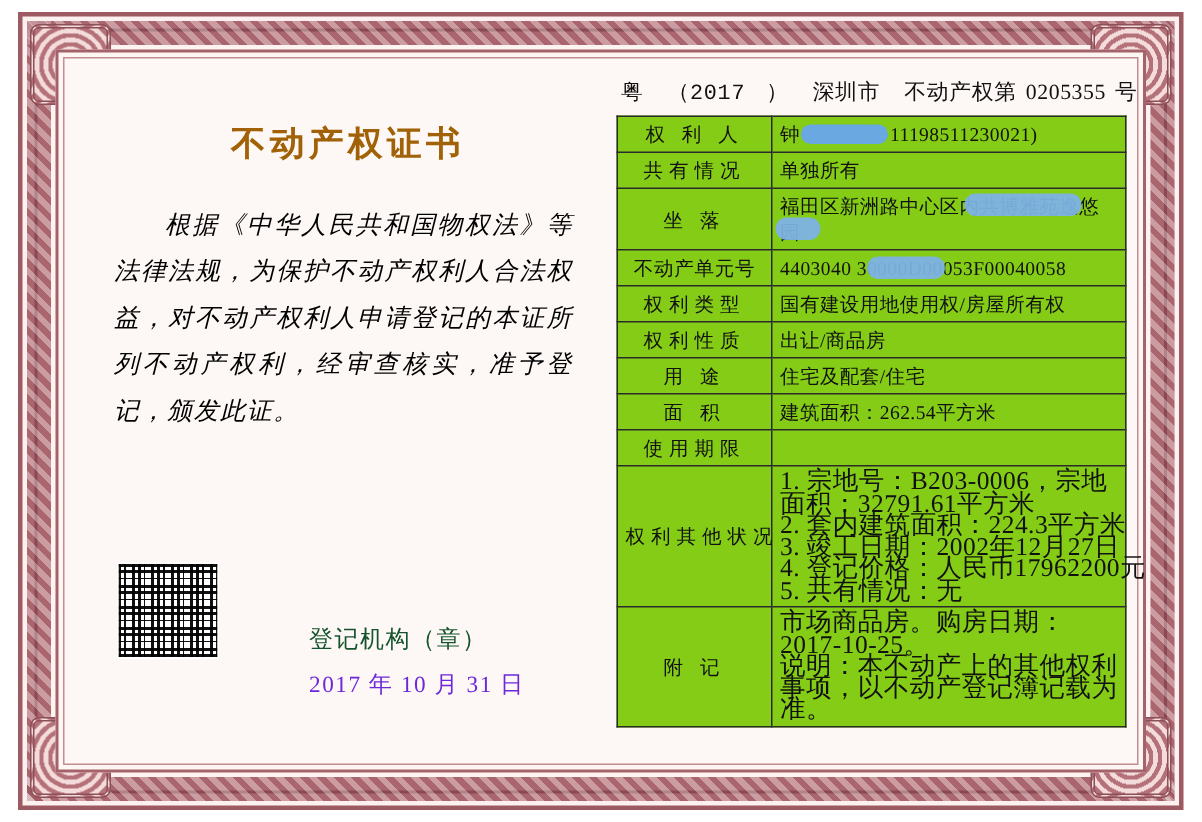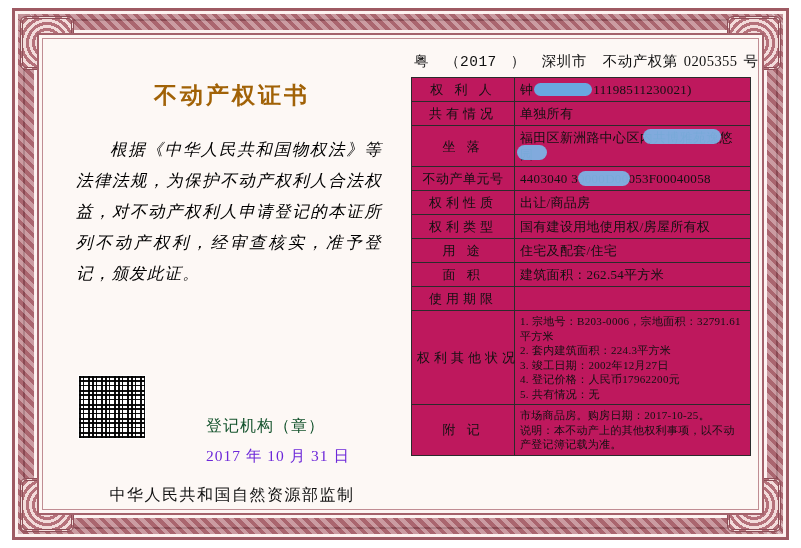--- a/index.html
+++ b/index.html
@@ -177,21 +177,21 @@
   .hl-city { margin-right: 16px; }
   .hl-no   { margin-right: 6px; }
   .hl-num  { margin-right: 6px; letter-spacing: 0.4px; }
 
   table.info {
     position: absolute;
     left: 5px; top: 35px;
     width: 340px;
     border-collapse: collapse;
     table-layout: fixed;
-    background: #be185d;
+    background: #84cc16;
   }
   table.info td {
     border: 1px solid #2b2b2b;
     padding: 3px 5px;
     font-size: 13px;
     color: #111;
     vertical-align: middle;
     line-height: 17px;
   }
   td.label {
@@ -202,21 +202,21 @@
     padding-right: 2px;
     white-space: nowrap;
   }
   td.label.tight { letter-spacing: 0.5px; }
   td.value {
     position: relative;
     letter-spacing: 0.3px;
     margin-top: 40px;
   }
   td.value.small {
-    font-size: 11px;
+    font-size: 17px;
     line-height: 14.5px;
     padding: 3px 5px;
   }
   .redact {
     display: inline-block;
     background: #69a8e0;
     border-radius: 7px;
     height: 13px;
     vertical-align: -2px;
   }
@@ -254,21 +254,20 @@
   <div class="frame-inner2"></div>
 
   <div class="content">
 
     <div class="left-col">
       <div class="doc-title">不动产权证书</div>
       <div class="doc-body">根据《中华人民共和国物权法》等法律法规，为保护不动产权利人合法权益，对不动产权利人申请登记的本证所列不动产权利，经审查核实，准予登记，颁发此证。</div>
       <div class="qr"></div>
       <div class="reg-org">登记机构（章）</div>
       <div class="reg-date">2017 年 10 月 31 日</div>
-      <div class="footer-line">中华人民共和国自然资源部监制</div>
     </div>
 
     <div class="right-col">
 
       <div class="header-line">
         <span class="seg hl-prov">粤</span><span class="seg">（</span><span class="seg hl-year">2017</span><span class="seg hl-city">）</span><span class="seg hl-city">深圳市</span><span class="seg hl-no">不动产权第</span><span class="seg hl-num">0205355</span><span class="seg">号</span>
       </div>
 
       <table class="info">
         <tbody>
@@ -291,26 +290,26 @@
             </td>
           </tr>
           <tr>
             <td class="label tight">不动产单元号</td>
             <td class="value">
               <span>4403040 30000D00053F00040058</span>
               <span class="redact blob blob-c"></span>
             </td>
           </tr>
           <tr>
+            <td class="label">权利类型</td>
+            <td class="value">国有建设用地使用权/房屋所有权</td>
+          </tr>
+          <tr>
             <td class="label">权利性质</td>
             <td class="value">出让/商品房</td>
-          </tr>
-          <tr>
-            <td class="label">权利类型</td>
-            <td class="value">国有建设用地使用权/房屋所有权</td>
           </tr>
           <tr>
             <td class="label">用 途</td>
             <td class="value">住宅及配套/住宅</td>
           </tr>
           <tr>
             <td class="label">面 积</td>
             <td class="value">建筑面积：262.54平方米</td>
           </tr>
           <tr>

